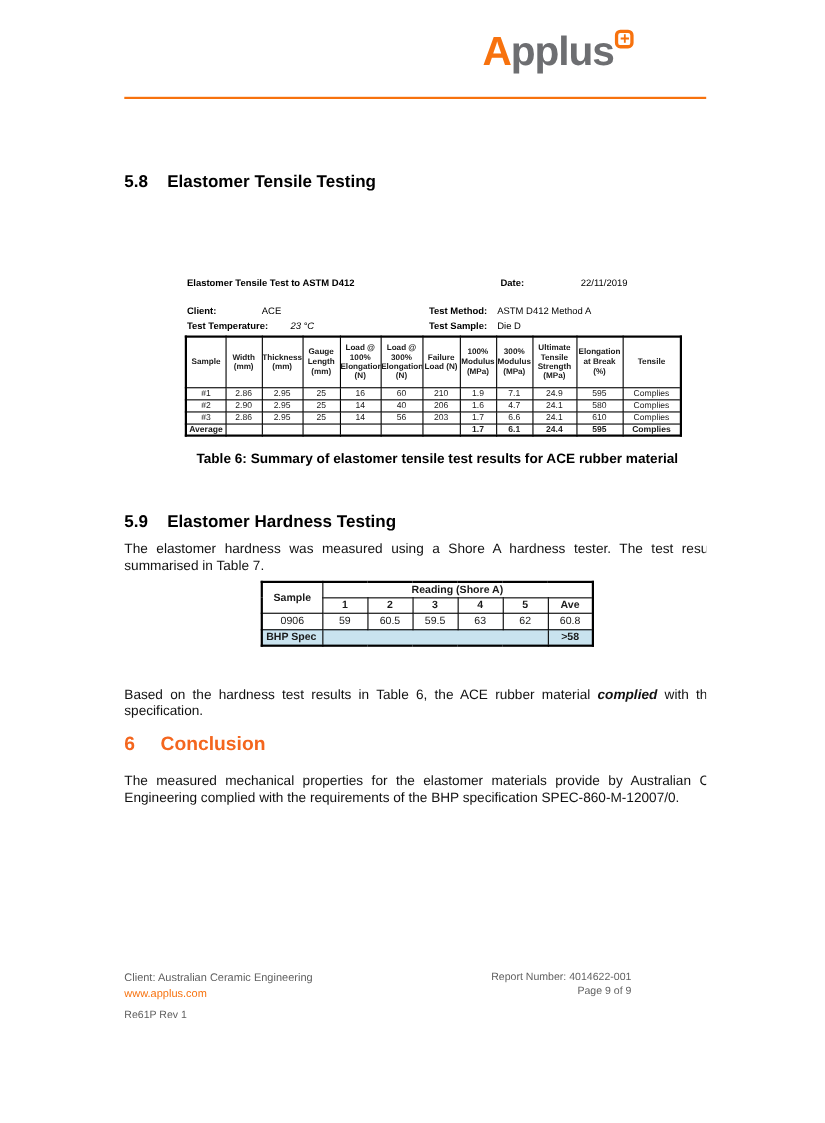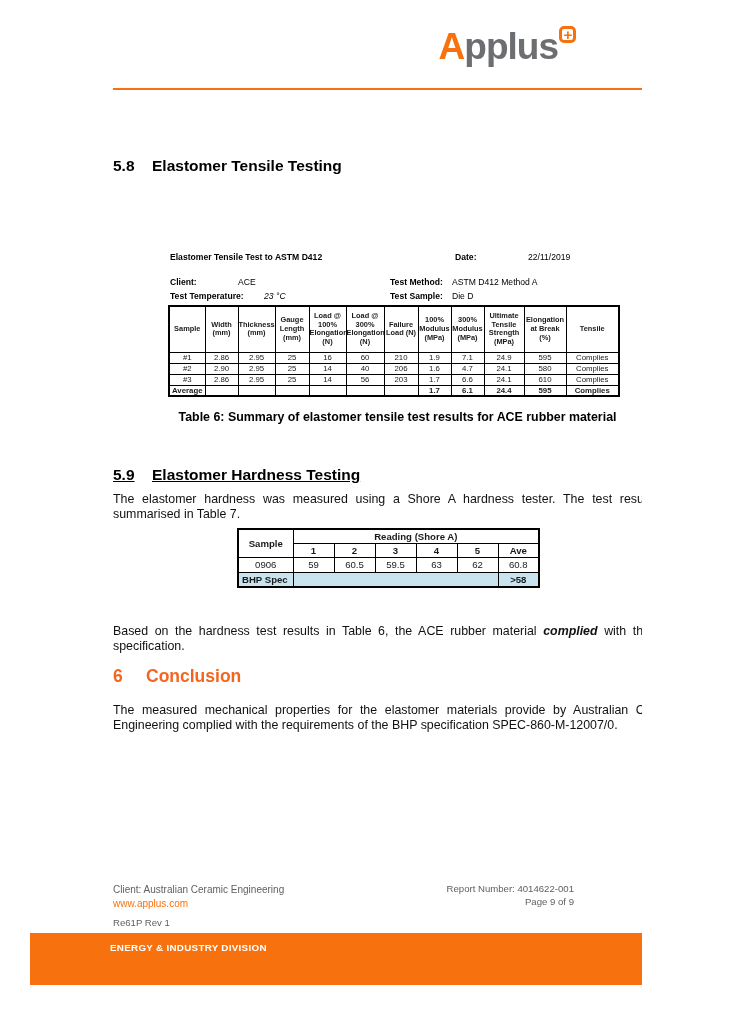--- a/index.html
+++ b/index.html
@@ -174,21 +174,21 @@
       <td>24.4</td>
       <td>595</td>
       <td>Complies</td>
     </tr>
   </tbody>
     </table>
 
   <p class="caption abs content-left" style="top:410px;">Table 6: Summary of elastomer tensile test results for ACE rubber material</p>
 
 
-  <h2 class="sec abs content-left" style="top:466px;text-decoration:underline;">
+  <h2 class="sec abs content-left" style="top:466px;">
     <span class="num">5.9</span>
     <span>Elastomer Hardness Testing</span>
   </h2>
   <p class="body-text abs content-left" style="top:492px;">The elastomer hardness was measured using a Shore A hardness tester. The test results are summarised in Table 7.</p>
 
   <table class="t7">
     <colgroup>
       <col style="width:55px">
         <col style="width:41px">
         <col style="width:41px">
@@ -239,17 +239,14 @@
   <div class="footer-left">
     <div>Client: Australian Ceramic Engineering</div>
     <a class="weblink">www.applus.com</a>
   </div>
   <div class="footer-right">
     <div>Report Number: 4014622-001</div>
     <div>Page 9 of 9</div>
   </div>
   <div class="rev">Re61P Rev 1</div>
 
-  <div class="band">
-    <span class="band-text">ENERGY &amp; INDUSTRY DIVISION</span>
-  </div>
 
 </div>
 
 </body></html>

